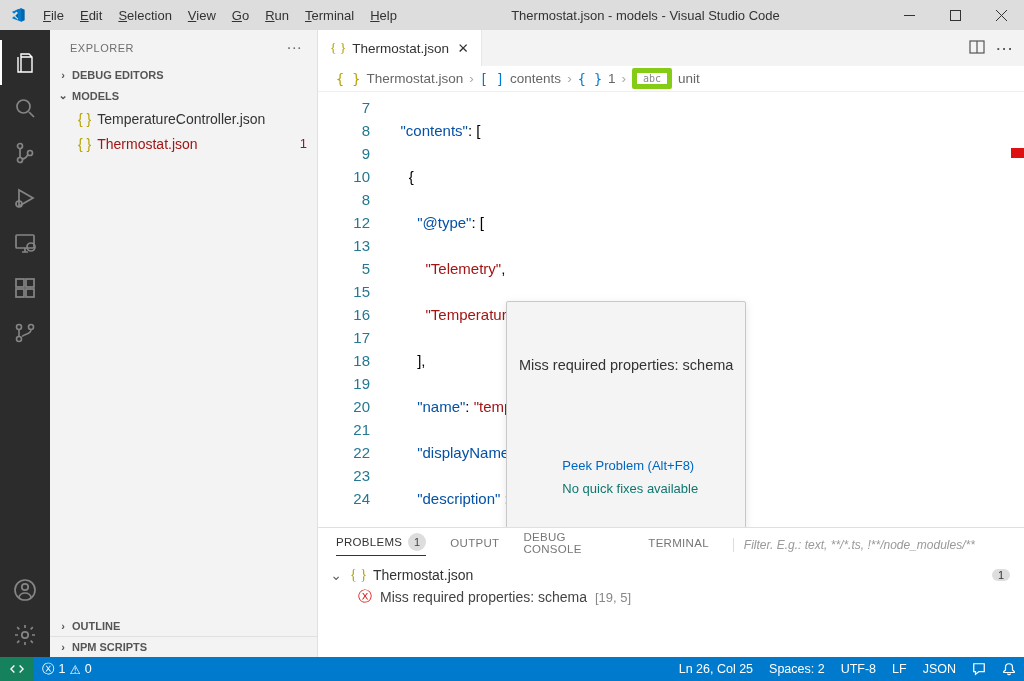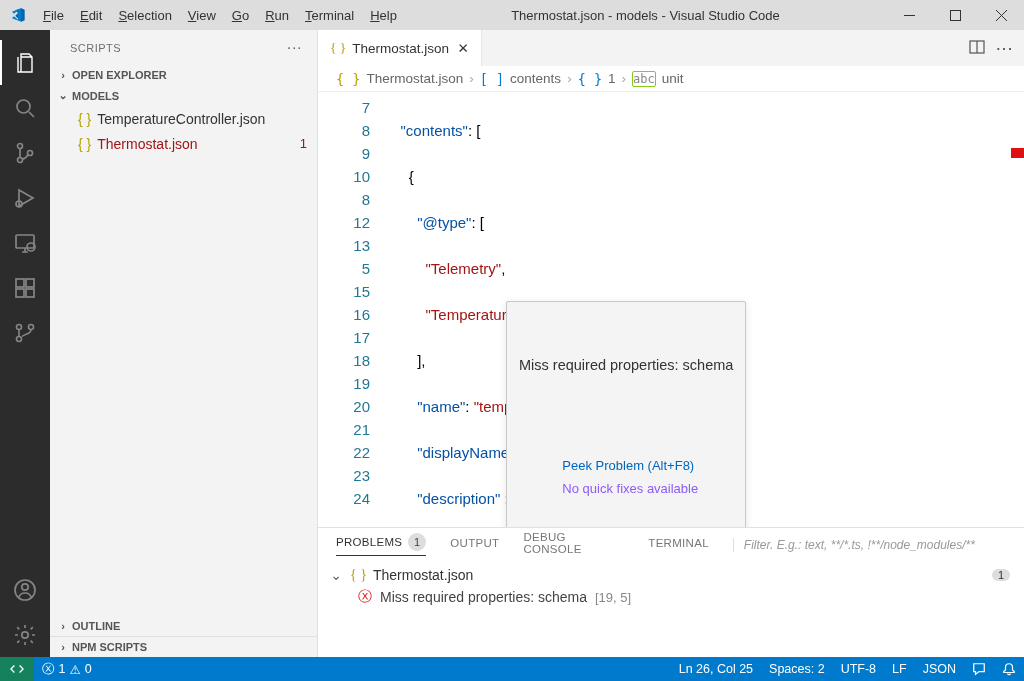--- a/index.html
+++ b/index.html
@@ -53,21 +53,21 @@
 .gutter { width:70px; text-align:right; color:#237893; padding-right:18px; padding-top:4px; line-height:23px; }
 .gutter .ln { height:23px; }
 .code { flex:1; padding-top:4px; line-height:23px; white-space:pre; position:relative; }
 .code .line { height:23px; }
 .tok-key { color:#0451a5; }
 .tok-str { color:#a31515; }
 .tok-punc { color:#000; }
 .hover-box { position:absolute; left:118px; top:209px; background:#f4f4f4; border:1px solid #c8c8c8; border-radius:2px; padding:6px 12px 6px 12px; font-family:Consolas,monospace; font-size:14.5px; color:#333; box-shadow:0 2px 8px rgba(0,0,0,0.1); }
 .hover-box .row2 { margin-top:8px; font-family:"Segoe UI",sans-serif; font-size:13px; }
 .hover-box .row2 .peek { color:#0066bf; margin-right:30px; }
-.hover-box .row2 .noquick { color:#8b5cf6; }
+.hover-box .row2 .noquick { color:#0f766e; }
 .scroll-err { position:absolute; right:0; top:56px; width:13px; height:10px; background:#d11; }
 .code .squig { position:absolute; left:118px; top:272px; width:12px; height:3px; background:repeating-linear-gradient(45deg,#d11,#d11 2px,transparent 2px,transparent 4px); }
 
 
 .panel { height:130px; border-top:1px solid #e0e0e0; display:flex; flex-direction:column; }
 .panel-tabs { height:33px; display:flex; align-items:center; padding-left:18px; gap:24px; font-size:11.5px; color:#777; }
 .panel-tabs .ptab { letter-spacing:0.3px; display:flex; align-items:center; gap:6px; padding-bottom:4px; }
 .panel-tabs .ptab.active { color:#333; border-bottom:1px solid #333; }
 .panel-tabs .count { background:#ddd; color:#444; border-radius:9px; min-width:18px; height:18px; display:inline-flex; align-items:center; justify-content:center; font-size:11px; padding:0 5px; }
 .panel-tabs .filter { margin-left:auto; margin-right:10px; border-left:1px solid #ddd; padding-left:10px; font-size:12px; font-style:italic; color:#999; width:290px; overflow:hidden; white-space:nowrap; }
@@ -189,26 +189,26 @@
     <div class="item">
         <svg viewBox="0 0 24 24" fill="none" stroke="currentColor" stroke-width="1.7">
           <circle cx="12" cy="12" r="3.2"></circle>
           <path d="M12 2v3M12 19v3M4.2 4.2l2.1 2.1M17.7 17.7l2.1 2.1M2 12h3M19 12h3M4.2 19.8l2.1-2.1M17.7 6.3l2.1-2.1"></path>
         </svg>
       </div>
   </div>
 
   <div class="sidebar">
     <div class="sidebar-header">
-      <span>SCRIPTS</span>
+      <span>EXPLORER</span>
       <span class="ellipsis3">···</span>
     </div>
     <div class="section">
         <span class="chev">›</span>
-        <span>OPEN EXPLORER</span>
+        <span>DEBUG EDITORS</span>
       </div>
     <div class="section">
         <span class="chev">⌄</span>
         <span>MODELS</span>
       </div>
     <div class="tree">
       <div class="file">
         <span class="braces">{ }</span>
         <span>TemperatureController.json</span>
       </div>
@@ -246,21 +246,21 @@
     <div class="breadcrumb">
       <span class="bc-icon" style="color:#b5a300;">{ }</span>
         <span>Thermostat.json</span>
       <span class="sep">›</span>
       <span class="bc-icon" style="color:#007acc;">[ ]</span>
         <span>contents</span>
       <span class="sep">›</span>
       <span class="bc-icon" style="color:#007acc;">{ }</span>
         <span>1</span>
       <span class="sep">›</span>
-      <span class="bc-icon" style="color:#888;border:1px solid #84cc16;border-radius:2px;font-size:12px;padding:0 0;">abc</span>
+      <span class="bc-icon" style="color:#888;border:5px solid #84cc16;border-radius:2px;font-size:10px;padding:0 6px;">abc</span>
         <span>unit</span>
     </div>
 
     <div class="code-area">
       <div class="gutter" id="gutter">
           <div class="ln">7</div>
           <div class="ln">8</div>
           <div class="ln">9</div>
           <div class="ln">10</div>
           <div class="ln">8</div>

